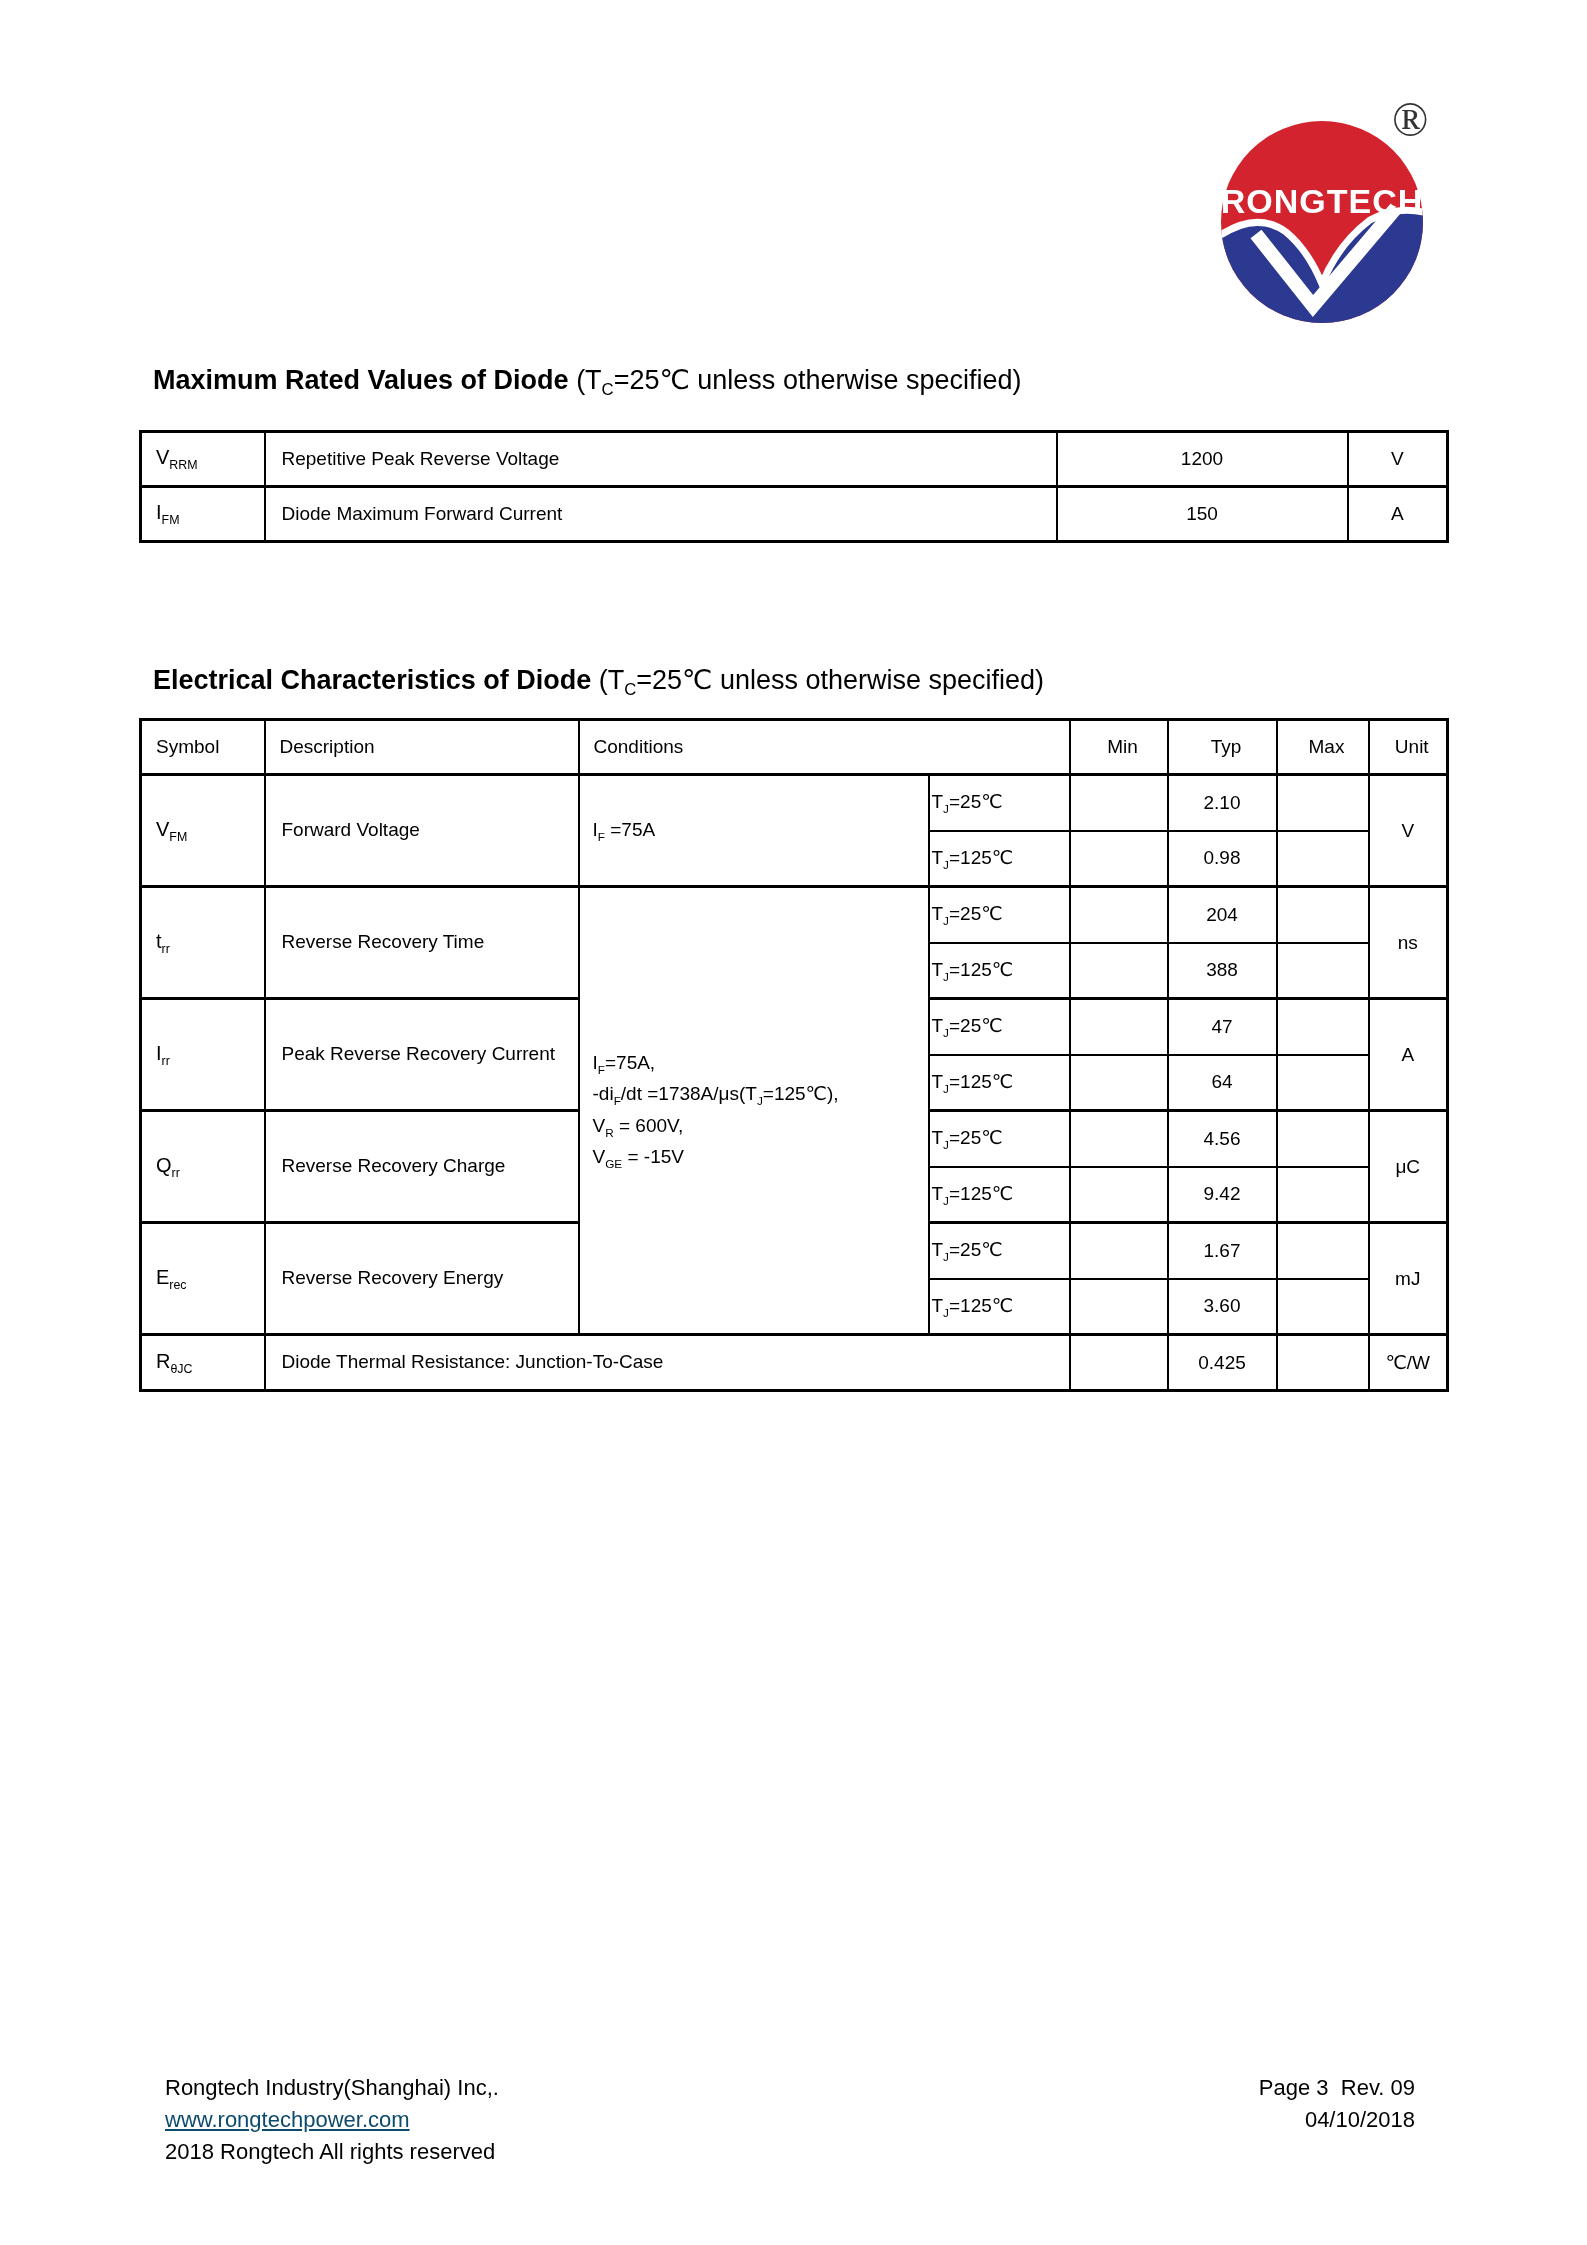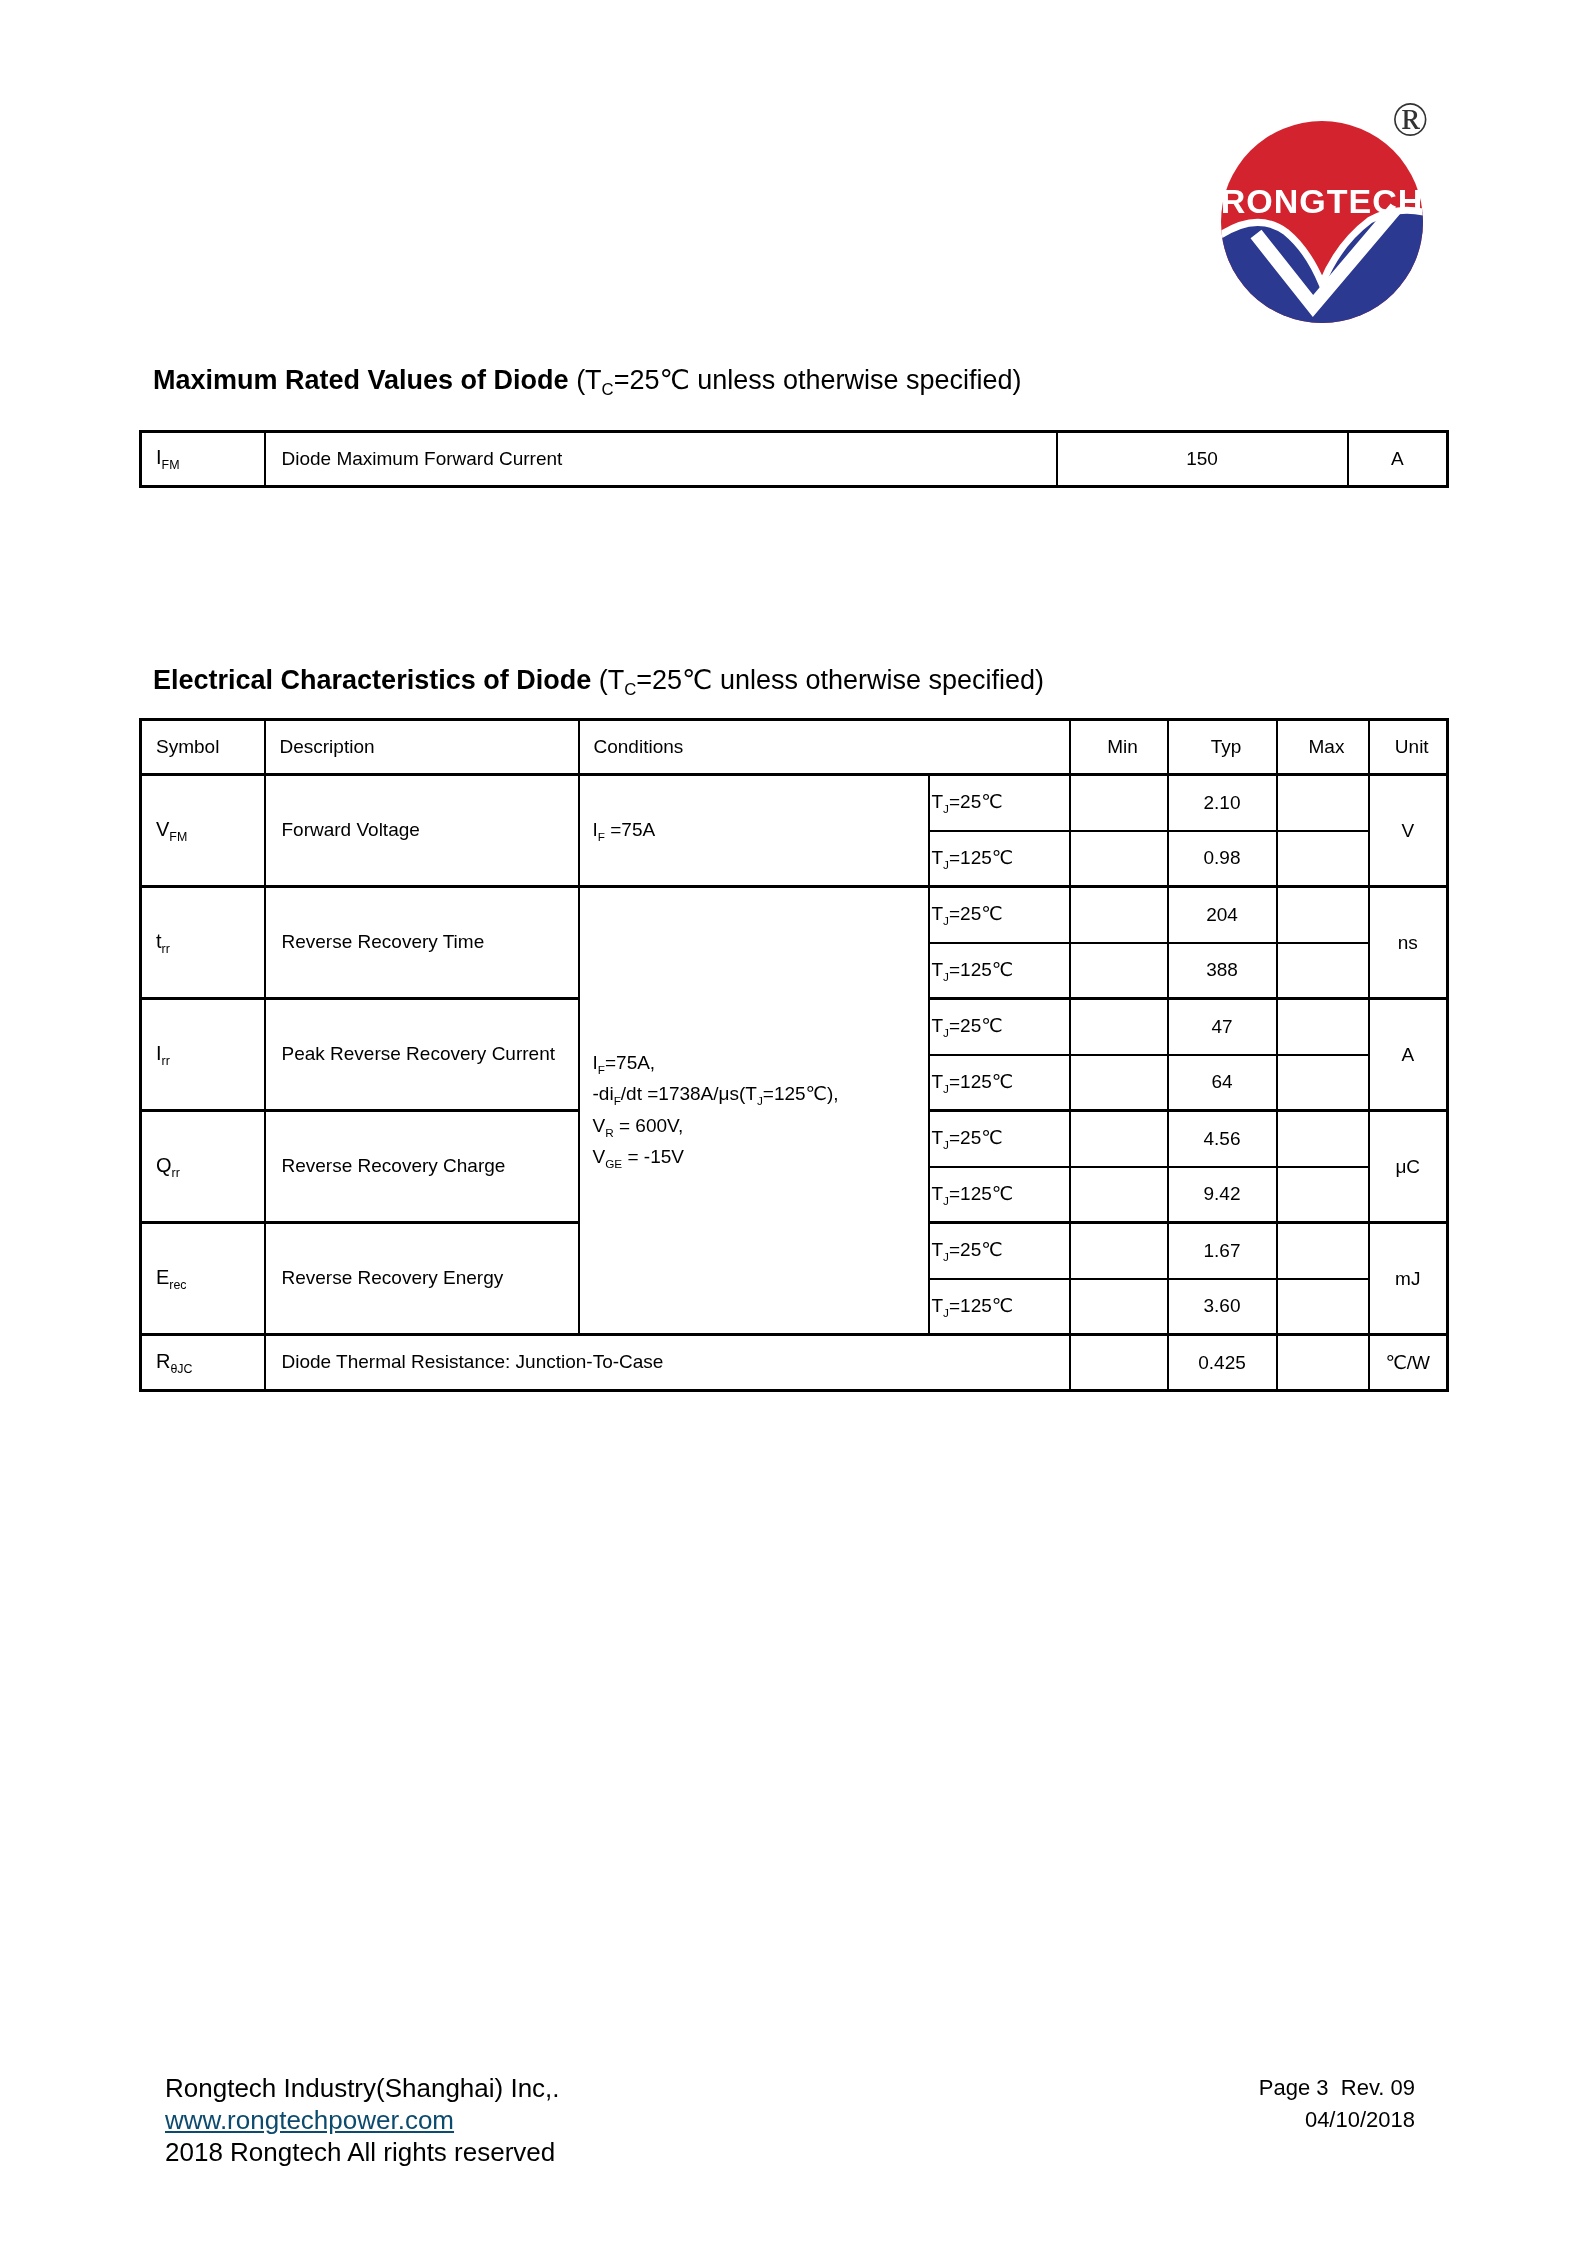--- a/index.html
+++ b/index.html
@@ -39,21 +39,21 @@
   .t-elec td { height:56px; }
   .t-elec tr.gs > td { border-top-width:3px; }
 
   .sym   { padding-left:14px; text-align:left; font-size:20px; }
   .desc  { padding-left:16px; padding-right:8px; text-align:left; line-height:1.3; }
   .cond  { padding-left:13px; padding-right:6px; text-align:left; line-height:1.55; white-space:pre-line; }
   .tcond { padding-left:2px; text-align:left; }
   .num, .unit { text-align:center; }
 
   
-  .footer-left  { position:absolute; left:165px;  top:2072px; font-size:26px; line-height:32px; }
+  .footer-left  { position:absolute; left:165px;  top:2072px; font-size:22px; line-height:32px; }
   .footer-left a { color:#0c4a6e; text-decoration:underline; }
   .footer-right { position:absolute; right:172px; top:2072px; font-size:22px; line-height:32px; text-align:right; }
   .pre { white-space:pre; }
 </style>
 </head>
 <body>
 
 <svg class="logo" viewBox="0 0 212 212" xmlns="http://www.w3.org/2000/svg">
   <defs>
       <clipPath id="logoclip">
@@ -77,20 +77,26 @@
 
 <table class="t-max">
   <colgroup>
       <col style="width:124px">
       <col style="width:792px">
       <col style="width:291px">
       <col style="width:100px">
     </colgroup>
   <tbody>
     <tr>
+      <td class="sym">V<sub>RRM</sub></td>
+      <td class="desc">Repetitive Peak Reverse Voltage</td>
+      <td class="num">1200</td>
+      <td class="unit">V</td>
+    </tr>
+    <tr>
       <td class="sym">I<sub>FM</sub></td>
       <td class="desc">Diode Maximum Forward Current</td>
       <td class="num">150</td>
       <td class="unit">A</td>
     </tr>
   </tbody>
 </table>
 
 <div class="heading" id="heading-elec">
   <span class="hb">Electrical Characteristics of Diode</span>

